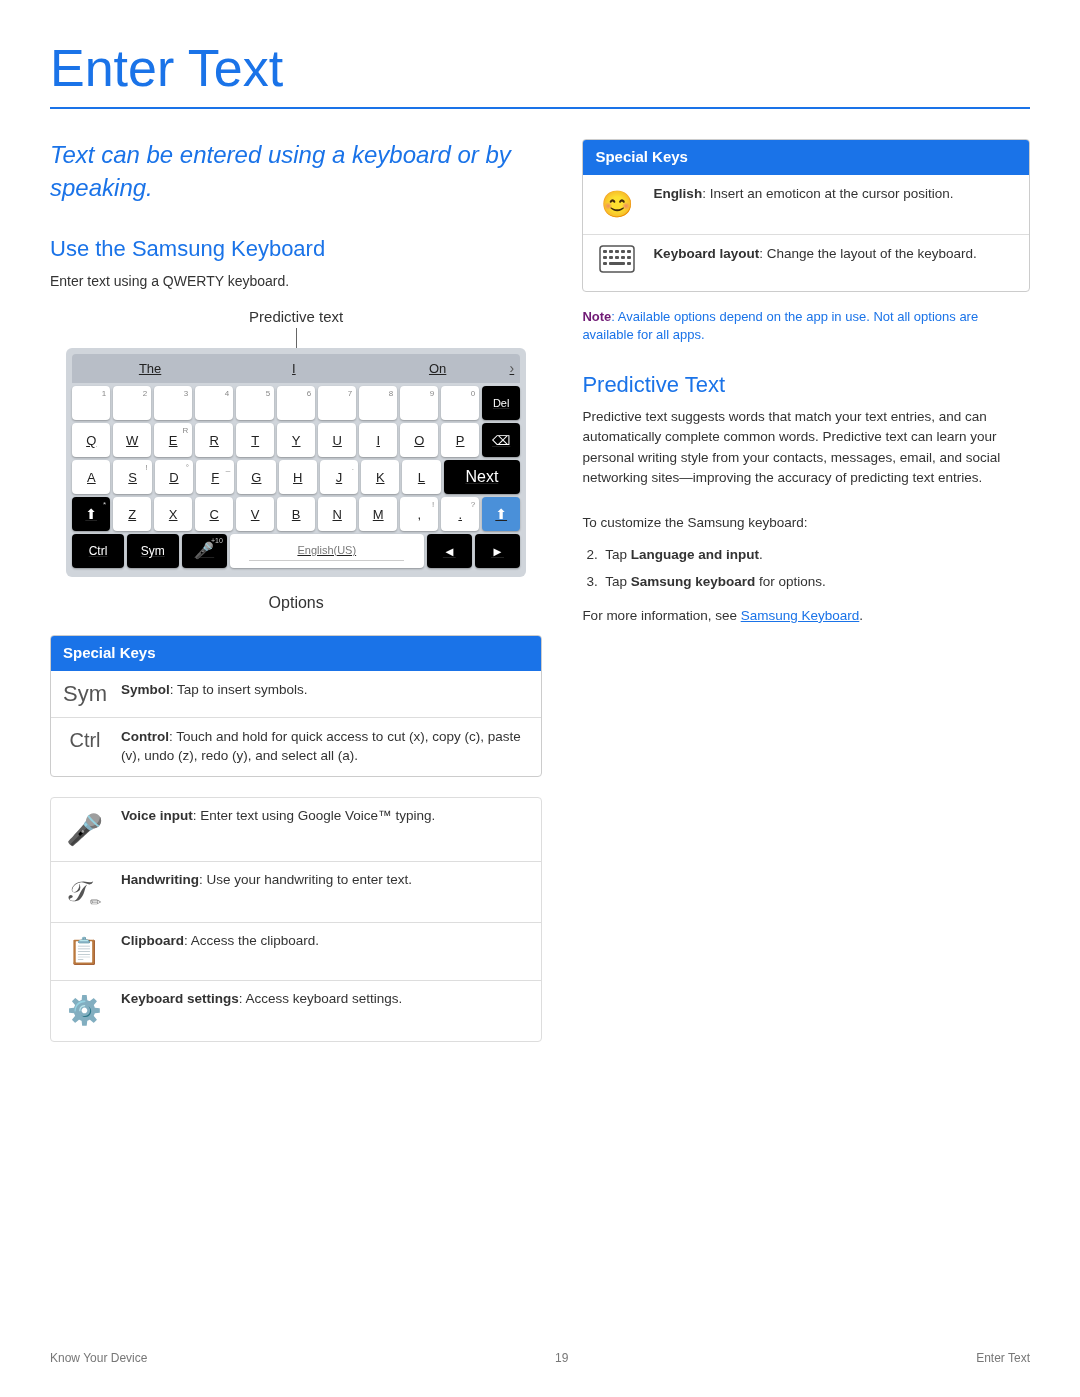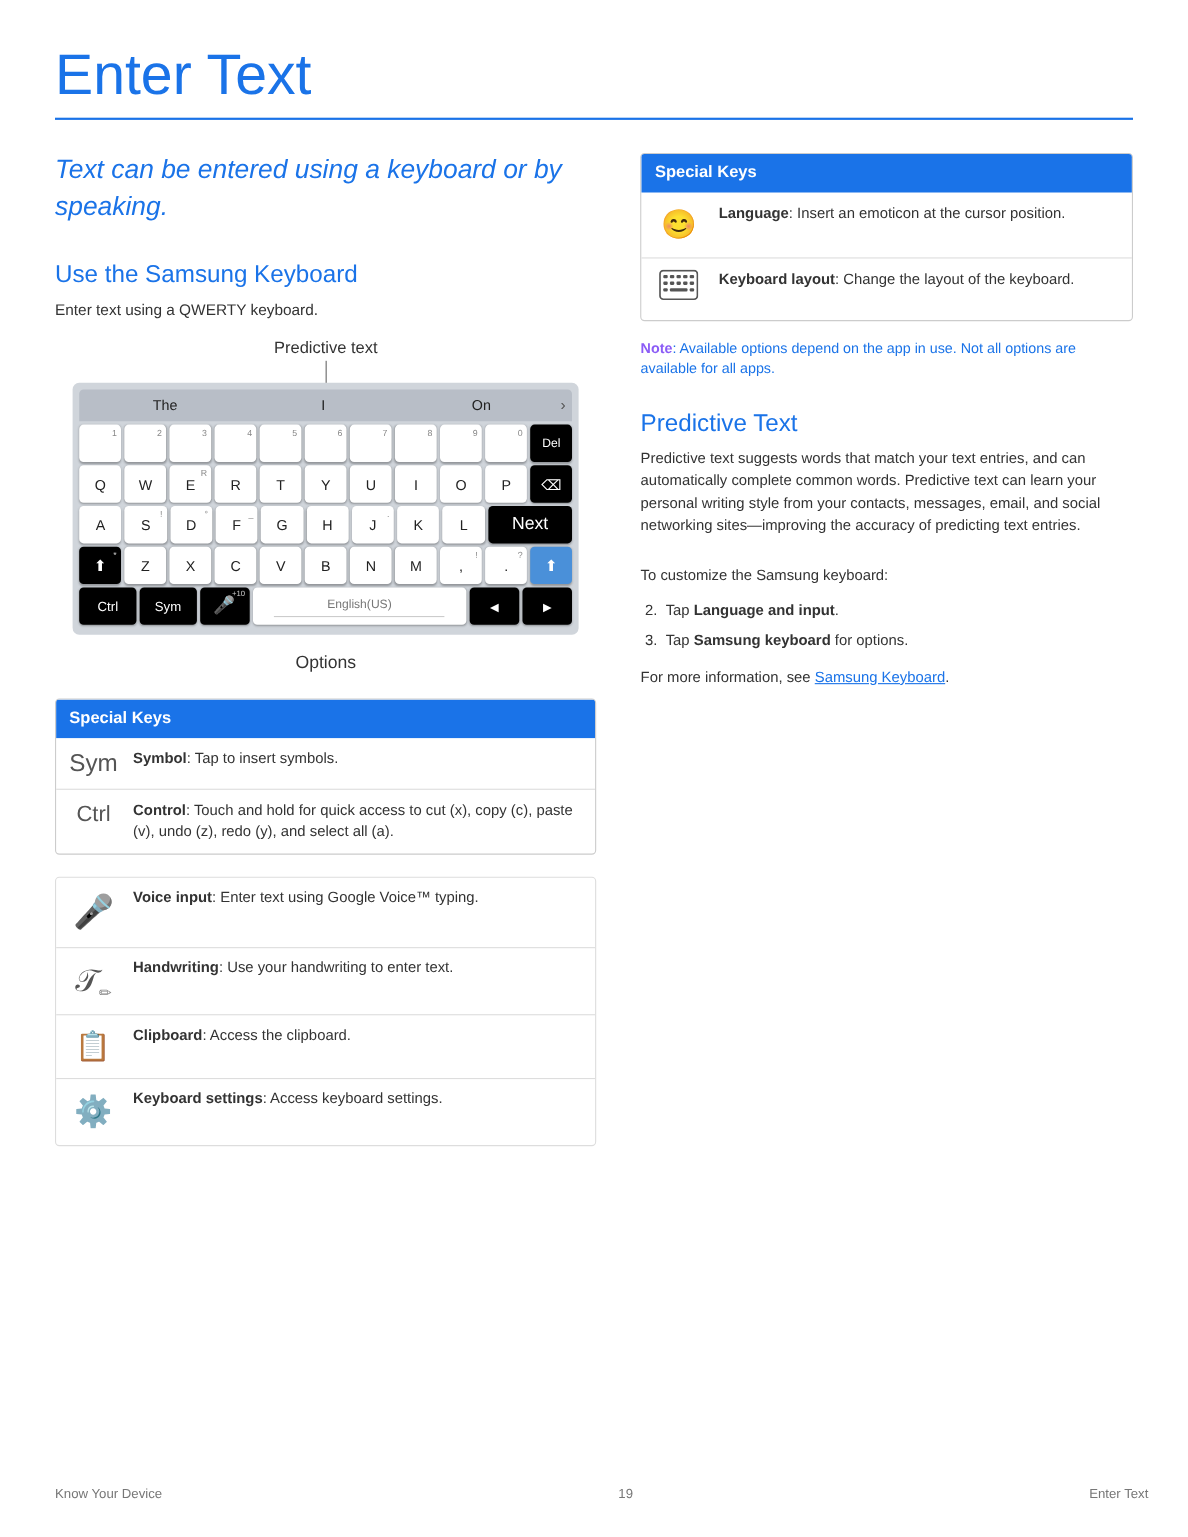--- a/index.html
+++ b/index.html
@@ -75,20 +75,21 @@
       align-items: center;
       margin-bottom: 14px;
     }
 
     .keyboard-container {
       background: #d0d5db;
       border-radius: 6px;
       padding: 6px;
       width: 100%;
       max-width: 460px;
+      text-decoration: underline;
     }
 
     .kb-row {
       display: flex;
       gap: 3px;
       margin-bottom: 3px;
       justify-content: center;
     }
 
     .kb-key {
@@ -254,21 +255,21 @@
 
     
     .note-text {
       font-size: 13px;
       color: #1a73e8;
       margin-bottom: 24px;
       line-height: 1.4;
     }
     .note-text strong {
       font-weight: bold;
-      color: #8b5cf6;
+      color: #701a75;
     }
 
     
     .right-section {
       margin-bottom: 24px;
     }
     .right-section-body {
       font-size: 13.5px;
       color: #333;
       line-height: 1.5;
@@ -295,21 +296,21 @@
     .link-blue {
       color: #1a73e8;
       text-decoration: underline;
     }
 
     
     .page-footer {
       position: absolute;
       bottom: 30px;
       left: 50px;
-      right: 36px;
+      right: 50px;
       display: flex;
       justify-content: space-between;
       font-size: 12px;
       color: #777;
     }
 
     
     .emoticon-icon {
       font-size: 26px;
       min-width: 44px;
@@ -506,21 +507,21 @@
 
     </div>
 
     <div class="right-col">
 
       <div class="right-special-keys-box">
         <div class="special-keys-header">Special Keys</div>
         <div class="special-key-row">
           <div class="emoticon-icon">😊</div>
           <div class="special-key-text">
-            <strong>Language</strong>: Insert an emoticon at the cursor position.
+            <strong>English</strong>: Insert an emoticon at the cursor position.
           </div>
         </div>
         <div class="special-key-row">
           <div class="keyboard-layout-icon">
             <svg width="36" height="28" viewBox="0 0 36 28">
               <rect x="1" y="1" width="34" height="26" rx="3" ry="3" fill="none" stroke="#555" stroke-width="1.5"></rect>
               <rect x="4" y="5" width="4" height="3" rx="1" fill="#555"></rect>
               <rect x="10" y="5" width="4" height="3" rx="1" fill="#555"></rect>
               <rect x="16" y="5" width="4" height="3" rx="1" fill="#555"></rect>
               <rect x="22" y="5" width="4" height="3" rx="1" fill="#555"></rect>

